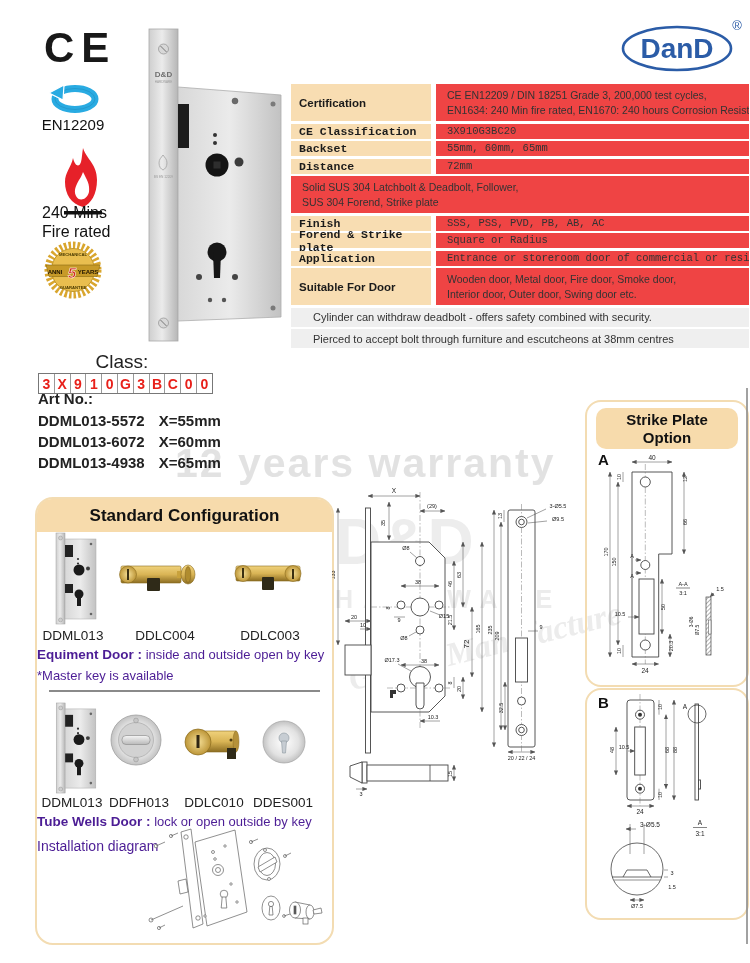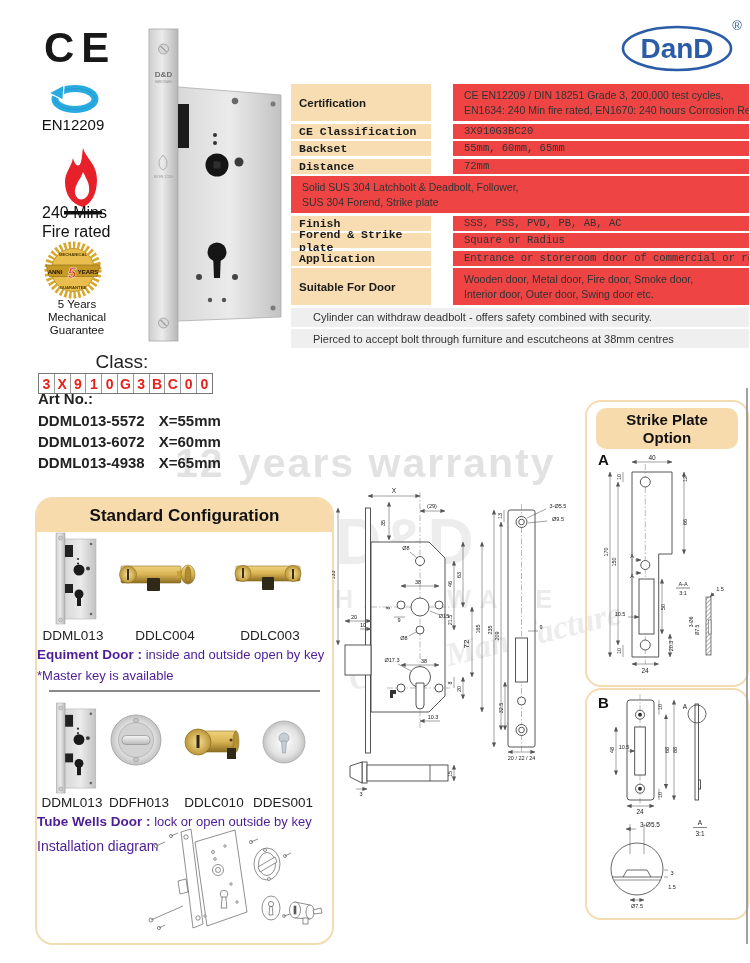--- a/index.html
+++ b/index.html
@@ -14,21 +14,21 @@
   .wm3{left:335px;top:585px;font-size:25px;color:#ececec;letter-spacing:10px;}
   .wm4{left:345px;top:628px;font-size:33px;color:#ececec;font-family:"Liberation Serif",serif;
        font-style:italic;transform:rotate(-14deg);}
   
   .ce{left:44px;top:24px;font-size:42px;font-weight:bold;color:#181818;letter-spacing:7px;}
   .enlabel{left:32px;top:116px;width:82px;text-align:center;font-size:15px;color:#111;}
   .firetext{left:42px;top:203px;font-size:16px;color:#111;line-height:19px;}
   .guartext{left:32px;top:298px;width:90px;text-align:center;font-size:11.5px;color:#111;line-height:13px;}
   
   .spec{position:absolute;left:291px;top:84px;width:458px;display:flex;flex-direction:column;gap:2.5px;z-index:1;}
-  .srow{display:flex;gap:22px;}
+  .srow{display:flex;gap:5px;}
   .lbl{width:132px;background:#F8DDB2;font-weight:bold;font-size:11.5px;color:#1b1b1b;
        display:flex;align-items:center;padding-left:8px;flex:none;}
   .val{flex:1;background:#ef4444;font-size:10.5px;color:#333;display:flex;align-items:center;
        padding-left:11px;white-space:pre;line-height:1.35;overflow:hidden;}
   .h1{height:15px;font-family:Liberation Mono, monospace;} .h2{height:37px;}
   .nrow{background:#EFEFEF;height:19px;display:flex;align-items:center;padding-left:22px;
         font-size:11px;color:#333;}
   
   .classrow{left:38px;top:351px;display:flex;align-items:center;flex-direction:column;}
   .classlabel{font-size:19px;color:#222;margin-right:7px;}
@@ -152,25 +152,20 @@
   <svg class="abs z1" style="left:44px;top:241px" width="58" height="58" viewBox="0 0 58 58">
     <circle cx="29" cy="29" r="25" fill="none" stroke="#D9A62E" stroke-width="7" stroke-dasharray="2.5,2"></circle>
     <circle cx="29" cy="29" r="21.5" fill="#E9BE4F" stroke="#B8860B" stroke-width=".8"></circle>
     <text x="29" y="15" text-anchor="middle" font-size="4.2" font-weight="bold" fill="#4a3a00">MECHANICAL</text>
     <polygon points="2,24 56,24 53,35.5 5,35.5" fill="#C79A28" stroke="#8a6a10" stroke-width=".6"></polygon>
     <text x="11" y="32.5" text-anchor="middle" font-size="6" font-weight="bold" fill="#201500">ANNI</text>
     <text x="44" y="32.5" text-anchor="middle" font-size="6" font-weight="bold" fill="#201500">YEARS</text>
     <text x="28" y="36.5" text-anchor="middle" font-size="15" font-weight="bold" font-style="italic" fill="#D42B1E" stroke="#fff" stroke-width=".5">5</text>
     <text x="29" y="48" text-anchor="middle" font-size="4.2" font-weight="bold" fill="#4a3a00">GUARANTEE</text>
   </svg>
-  <div class="abs z1 guartext">
-    <div>5 Years</div>
-    <div>Mechanical</div>
-    <div>Guarantee</div>
-  </div>
 
   <svg class="abs z1" style="left:140px;top:25px" width="150" height="320" viewBox="0 0 150 320">
     <rect x="9" y="4" width="29" height="312" fill="url(#gFace)" stroke="#a8a8a8" stroke-width=".8"></rect>
     <circle cx="23.5" cy="24" r="5" fill="#d8d8d8" stroke="#8f8f8f" stroke-width=".7"></circle>
     <line x1="20.5" y1="21" x2="26.5" y2="27" stroke="#777" stroke-width="1"></line>
     <circle cx="23.5" cy="298" r="5" fill="#d8d8d8" stroke="#8f8f8f" stroke-width=".7"></circle>
     <line x1="20.5" y1="295" x2="26.5" y2="301" stroke="#777" stroke-width="1"></line>
     <text x="23.5" y="52" text-anchor="middle" font-size="8" font-weight="bold" fill="#6f6f6f">D&amp;D</text>
     <text x="23.5" y="58" text-anchor="middle" font-size="3" fill="#9a9a9a">HARDWARE</text>
     <path d="M23,130 c2,3 4,4 4,8 c0,4 -2,6 -4,7 c-2,-1 -4,-3 -4,-7 c0,-4 2,-5 4,-8" fill="none" stroke="#9a9a9a" stroke-width=".7"></path>

